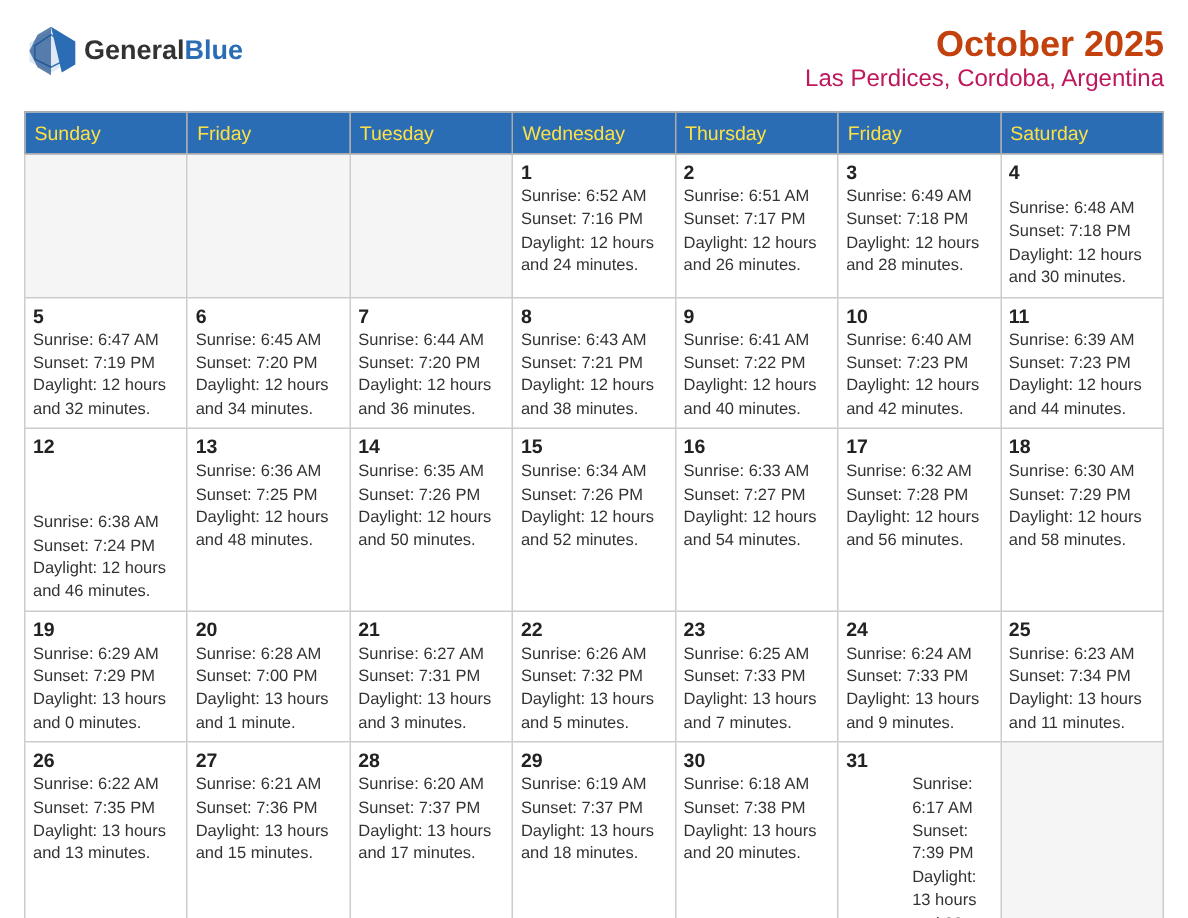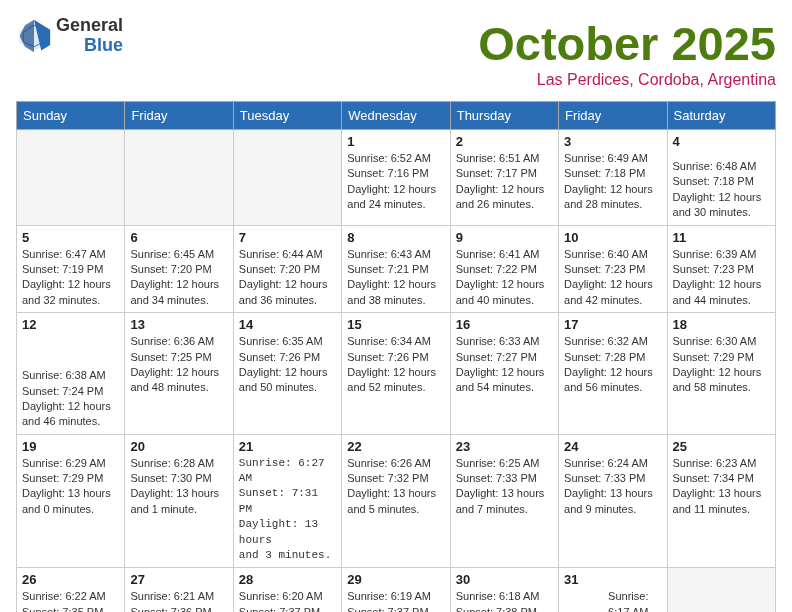--- a/index.html
+++ b/index.html
@@ -16,58 +16,57 @@
       align-items: flex-start;
       margin-bottom: 12px;
     }
     .logo {
       display: flex;
       align-items: center;
       gap: 4px;
     }
     .logo-text {
       display: flex;
-      flex-direction: column;
+      flex-direction: row;
       line-height: 1.1;
-      text-align: right;
     }
     .logo-general {
       font-size: 18px;
       font-weight: bold;
       color: #333;
     }
     .logo-blue {
       font-size: 18px;
       font-weight: bold;
       color: #2a6db5;
     }
     .logo-icon {
       width: 36px;
       height: 36px;
     }
     .title-block {
       text-align: right;
     }
     .month-title {
-      font-size: 47px;
+      font-size: 24px;
       font-weight: bold;
-      color: #4d7c0f;
+      color: #c2410c;
     }
     .location-title {
       font-size: 16px;
       color: #be185d;
     }
     .calendar {
       width: 100%;
       border-collapse: collapse;
       font-size: 11px;
     }
     .calendar th {
       background-color: #2a6db5;
-      color: #ffffff;
+      color: #fde047;
       text-align: left;
       padding: 6px 6px;
       font-size: 13px;
       font-weight: normal;
       border: 1px solid #aaa;
     }
     .calendar td {
       vertical-align: top;
       border: 1px solid #ccc;
       padding: 4px 5px;
@@ -264,27 +263,27 @@
         <td>
           <span class="day-number">19</span>
           <div class="day-info" style="white-space: pre-line;">Sunrise: 6:29 AM
 Sunset: 7:29 PM
 Daylight: 13 hours
 and 0 minutes.</div>
         </td>
         <td>
           <span class="day-number">20</span>
           <div class="day-info" style="white-space: pre-line;">Sunrise: 6:28 AM
-Sunset: 7:30 PM
+Sunset: 7:00 PM
 Daylight: 13 hours
 and 1 minute.</div>
         </td>
         <td>
           <span class="day-number">21</span>
-          <div class="day-info" style="white-space: pre-line; font-family: Liberation Mono, monospace;">Sunrise: 6:27 AM
+          <div class="day-info" style="white-space: pre-line;">Sunrise: 6:27 AM
 Sunset: 7:31 PM
 Daylight: 13 hours
 and 3 minutes.</div>
         </td>
         <td>
           <span class="day-number">22</span>
           <div class="day-info" style="white-space: pre-line;">Sunrise: 6:26 AM
 Sunset: 7:32 PM
 Daylight: 13 hours
 and 5 minutes.</div>

